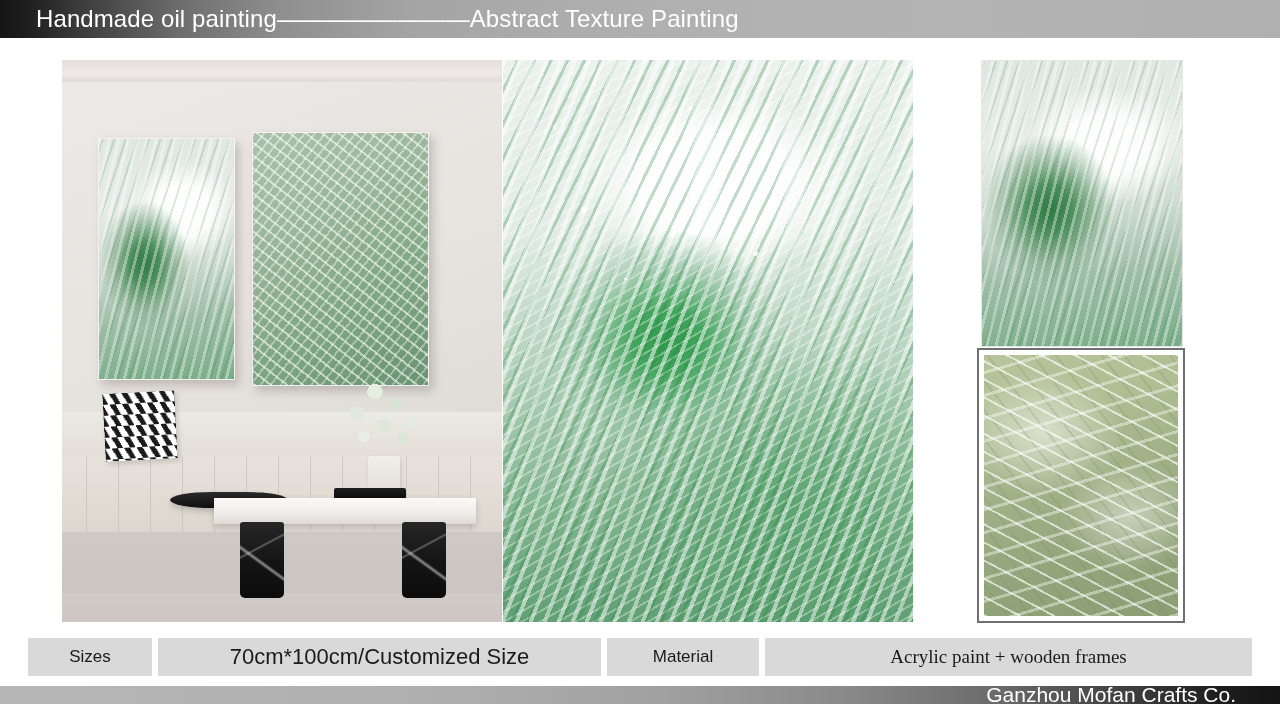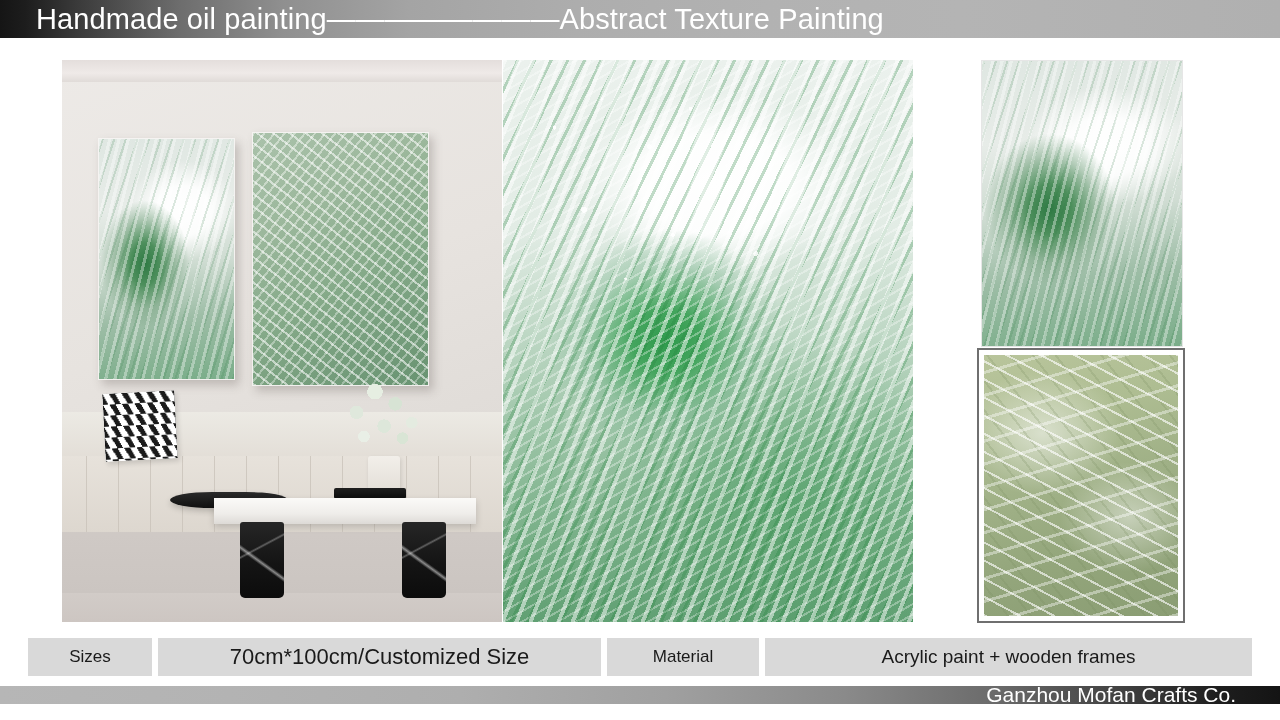--- a/index.html
+++ b/index.html
@@ -23,21 +23,21 @@
     background: linear-gradient(90deg,
         #151515 0%, #1d1d1d 2%, #3a3a3a 6%,
         #6d6d6d 14%, #8f8f8f 22%, #a4a4a4 32%,
         #adadad 45%, #b2b2b2 60%, #b4b4b4 75%, #b0b0b0 100%);
   }
   .header-title {
     position: absolute;
     left: 36px; top: 50%;
     transform: translateY(-50%);
     color: #ffffff;
-    font-size: 29px;
+    font-size: 24px;
     font-weight: 400;
     letter-spacing: 0.1px;
     white-space: nowrap;
   }
 
   
   .gallery {
     position: absolute;
     left: 0; top: 38px;
     width: 1280px; height: 592px;
@@ -291,21 +291,21 @@
     display: flex;
     align-items: center;
     justify-content: center;
     color: #1a1a1a;
     font-size: 17px;
     white-space: nowrap;
   }
   .cell-sizes-label { width: 124px; }
   .cell-sizes-value { width: 443px; font-size: 22px; }
   .cell-material-label { width: 152px; }
-  .cell-material-value { flex: 1; font-size: 19px; }
+  .cell-material-value { flex: 1; font-size: 19px; font-family: Liberation Serif, serif; }
 
   
   .footer-bar {
     position: absolute;
     left: 0; top: 686px;
     width: 1280px; height: 18px;
     background: linear-gradient(90deg,
         #b6b6b6 0%, #b3b3b3 18%, #aeaeae 36%,
         #a0a0a0 52%, #8a8a8a 66%, #6a6a6a 78%,
         #3f3f3f 88%, #1e1e1e 95%, #141414 100%);

